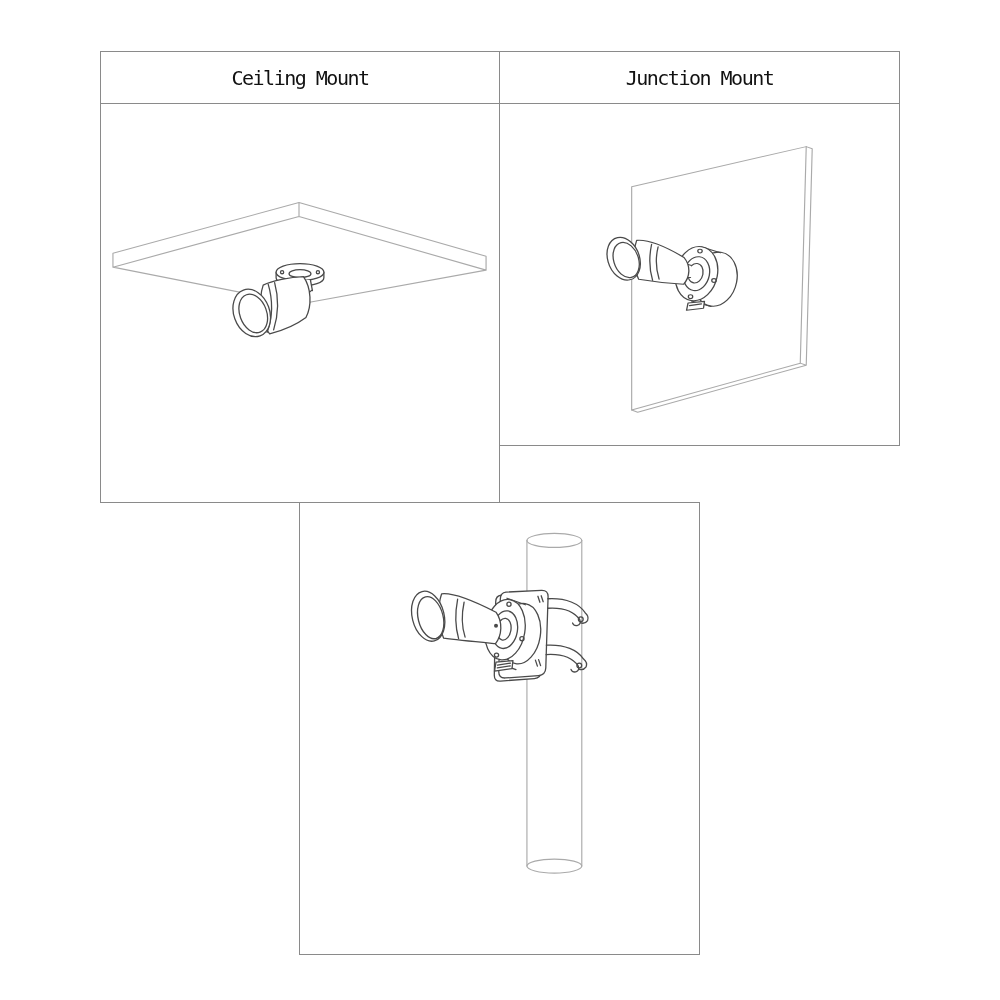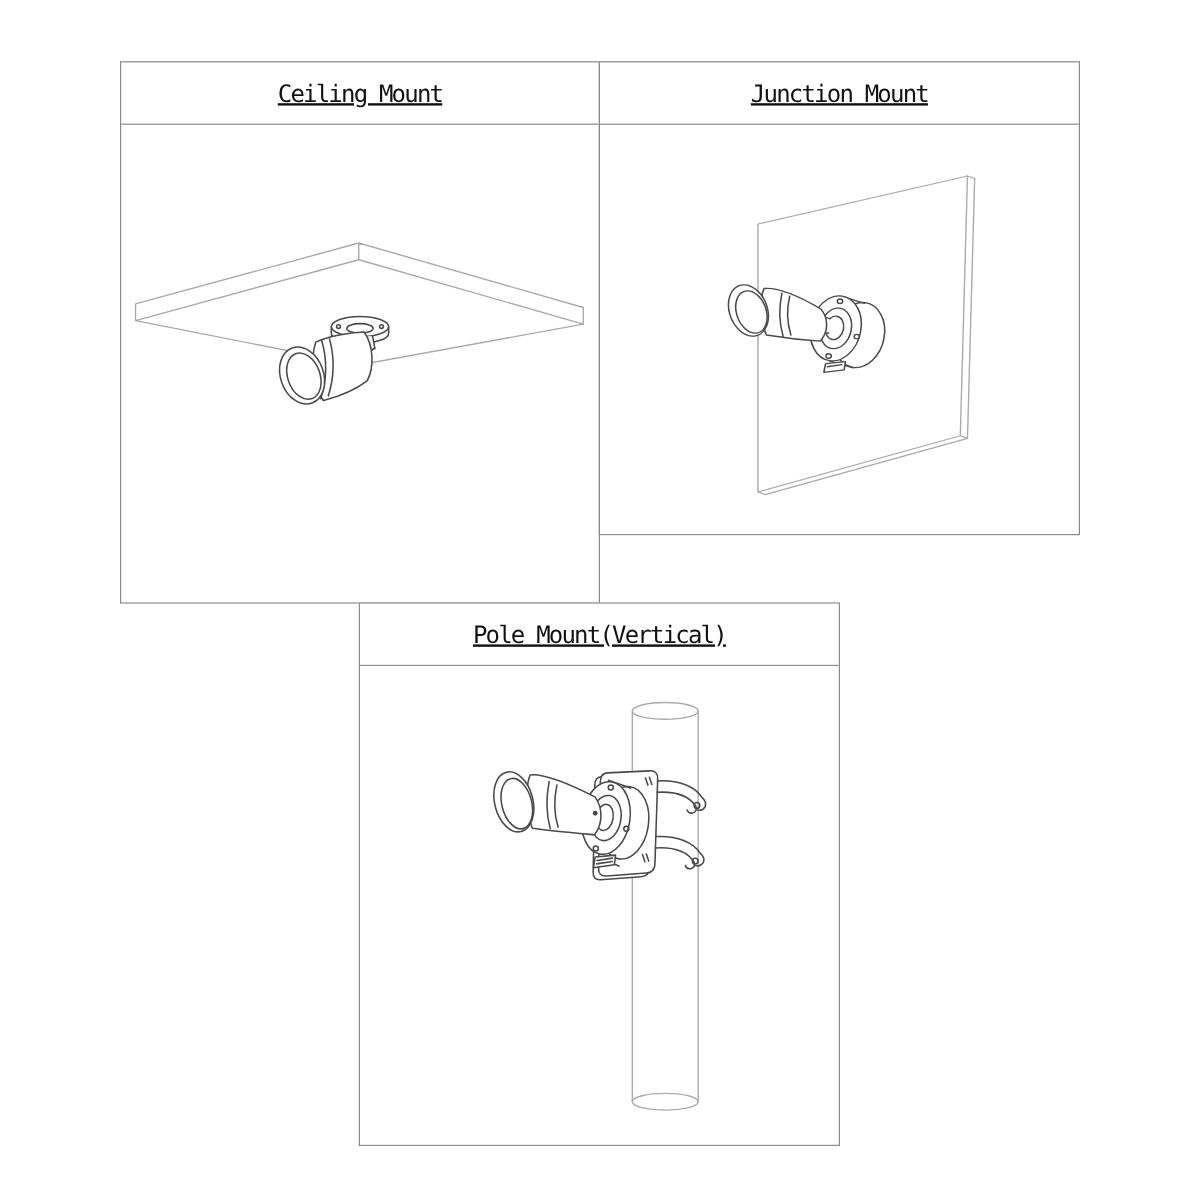--- a/index.html
+++ b/index.html
@@ -4,21 +4,21 @@
 <style>
   html,body{margin:0;padding:0;background:#ffffff;}
   body{width:1000px;height:1000px;position:relative;overflow:hidden;
        font-family:"DejaVu Sans Mono","Liberation Mono",monospace;}
   .panel{position:absolute;background:#fff;border:1px solid var(--panel-border,#8a8a8a);box-sizing:border-box;}
   .panel-ceiling{left:100px;top:51px;width:400px;height:452px;}
   .panel-junction{left:499px;top:51px;width:401px;height:395px;}
   .panel-pole{left:299px;top:502px;width:401px;height:453px;}
   .panel-title{height:51px;border-bottom:1px solid var(--panel-border,#8a8a8a);
        display:flex;align-items:center;justify-content:center;
-       font-size:20px;letter-spacing:-1.5px;color:var(--title-text,#111);white-space:pre;text-decoration:underline;}
+       font-size:20px;letter-spacing:-1.5px;color:var(--title-text,#111);white-space:pre;}
   .panel-body{position:relative;height:calc(100% - 52px);}
   .panel-body svg{display:block;width:100%;height:100%;}
   svg .lt{stroke:var(--structure-line,#aaaaaa);stroke-width:1.15;fill:none;
           stroke-linecap:round;stroke-linejoin:round;}
   svg .dk{stroke:var(--object-line,#4a4a4a);stroke-width:1.3;fill:none;
           stroke-linecap:round;stroke-linejoin:round;}
   svg .wf{fill:#ffffff;}
   svg .nf{stroke:none;fill:#ffffff;}
   svg .df{stroke:none;fill:var(--object-line,#4a4a4a);}
 </style>
@@ -88,21 +88,20 @@
         <path class="dk wf" d="M137,160 C150,158.5 170,170 184.5,180 C191.5,190 190.5,203 184,211.5 C170,210.5 152,208 139,205.5 C133,191 133,172 137,160 Z"></path>
         <path class="dk" d="M152,164.5 C149.5,178 149.5,193 153,207 M158.5,167.5 C156,179.5 156,192.5 159.5,205.5"></path>
         <ellipse class="dk wf" cx="124" cy="181.5" rx="16" ry="25.5" transform="rotate(-14 124 181.5)"></ellipse>
         <ellipse class="dk wf" cx="126.5" cy="183" rx="12.5" ry="21" transform="rotate(-14 126.5 183)"></ellipse>
       </g>
     </svg>
   </div>
 </section>
 
 <section class="panel panel-pole">
-  <header class="panel-title">Pole Mount(Vertical)</header>
   <div class="panel-body">
     <svg viewBox="0 0 400 400" preserveAspectRatio="none">
 
       <g>
         <ellipse class="lt" cx="255" cy="37.5" rx="27.5" ry="7"></ellipse>
         <path class="lt" d="M227.5,37.5 V364 M282.5,37.5 V364"></path>
         <ellipse class="lt" cx="255" cy="364" rx="27.5" ry="7"></ellipse>
       </g>
 
       <g>

